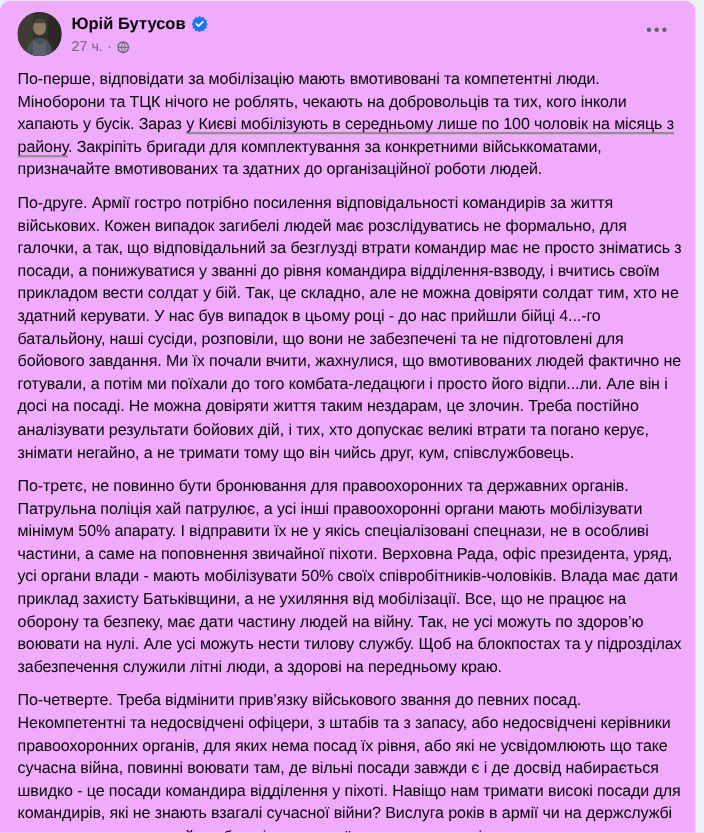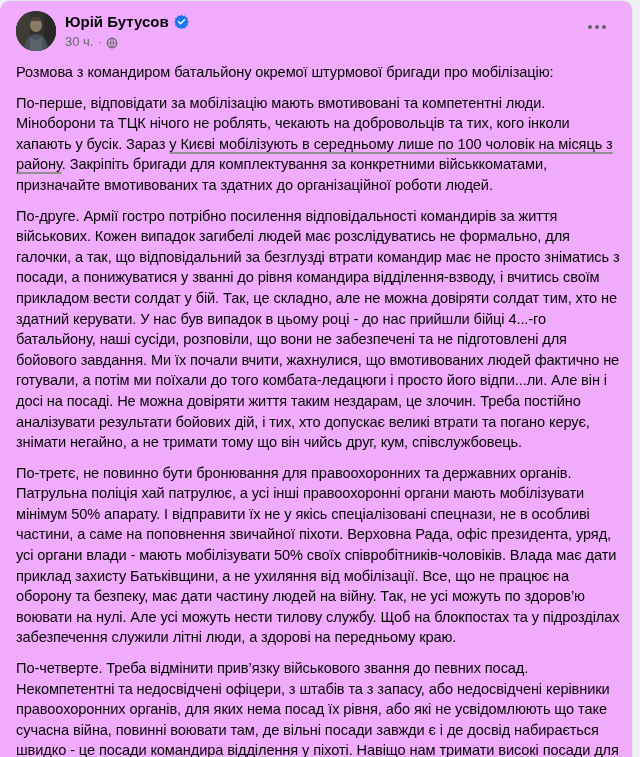--- a/index.html
+++ b/index.html
@@ -87,40 +87,39 @@
       <div class="name-row">
         <span class="author-name">Юрій Бутусов</span>
         <span class="badge">
           <svg width="15" height="15" viewBox="0 0 24 24">
             <path d="M12 1l2.6 2 3.3-.5 1.2 3.1 3.1 1.2-.5 3.3 2 2.6-2 2.6.5 3.3-3.1 1.2-1.2 3.1-3.3-.5-2.6 2-2.6-2-3.3.5-1.2-3.1-3.1-1.2.5-3.3-2-2.6 2-2.6-.5-3.3 3.1-1.2 1.2-3.1 3.3.5z" fill="#1877F2"></path>
             <path d="M7.2 12.4l3.2 3.2 6.4-6.4" stroke="#ffffff" stroke-width="2.4" fill="none" stroke-linecap="round" stroke-linejoin="round"></path>
           </svg>
         </span>
       </div>
       <div class="meta-row">
-        <span class="meta-link">30 ч.</span>
+        <span class="meta-link">27 ч.</span>
         <span>·</span>
         <span class="globe">
           <svg width="12" height="12" viewBox="0 0 16 16">
             <circle cx="8" cy="8" r="6.4" fill="none" stroke="#65676b" stroke-width="1.6"></circle>
             <path d="M1.8 8h12.4 M8 1.6c2.6 2.2 2.6 10.6 0 12.8 M8 1.6c-2.6 2.2-2.6 10.6 0 12.8" fill="none" stroke="#65676b" stroke-width="1.2"></path>
           </svg>
         </span>
       </div>
     </div>
 
     <div class="more-btn">
       <span class="dot"></span>
       <span class="dot"></span>
       <span class="dot"></span>
     </div>
 
   </div>
 
   <div class="post-text">
-    <p>Розмова з командиром батальйону окремої штурмової бригади про мобілізацію:</p>
     <p><span>По-перше, відповідати за мобілізацію мають вмотивовані та компетентні люди. Міноборони та ТЦК нічого не роблять, чекають на добровольців та тих, кого інколи хапають у бусік. Зараз </span><span class="underlined">у Києві мобілізують в середньому лише по 100 чоловік на місяць з району</span><span>. Закріпіть бригади для комплектування за конкретними військкоматами, призначайте вмотивованих та здатних до організаційної роботи людей.</span></p>
     <p>По-друге. Армії гостро потрібно посилення відповідальності командирів за життя військових. Кожен випадок загибелі людей має розслідуватись не формально, для галочки, а так, що відповідальний за безглузді втрати командир має не просто зніматись з посади, а понижуватися у званні до рівня командира відділення-взводу, і вчитись своїм прикладом вести солдат у бій. Так, це складно, але не можна довіряти солдат тим, хто не здатний керувати. У нас був випадок в цьому році - до нас прийшли бійці 4...-го батальйону, наші сусіди, розповіли, що вони не забезпечені та не підготовлені для бойового завдання. Ми їх почали вчити, жахнулися, що вмотивованих людей фактично не готували, а потім ми поїхали до того комбата-ледацюги і просто його відпи...ли. Але він і досі на посаді. Не можна довіряти життя таким нездарам, це злочин. Треба постійно аналізувати результати бойових дій, і тих, хто допускає великі втрати та погано керує, знімати негайно, а не тримати тому що він чийсь друг, кум, співслужбовець.</p>
     <p>По-третє, не повинно бути бронювання для правоохоронних та державних органів. Патрульна поліція хай патрулює, а усі інші правоохоронні органи мають мобілізувати мінімум 50% апарату. І відправити їх не у якісь спеціалізовані спецнази, не в особливі частини, а саме на поповнення звичайної піхоти. Верховна Рада, офіс президента, уряд, усі органи влади - мають мобілізувати 50% своїх співробітників-чоловіків. Влада має дати приклад захисту Батьківщини, а не ухиляння від мобілізації. Все, що не працює на оборону та безпеку, має дати частину людей на війну. Так, не усі можуть по здоров’ю воювати на нулі. Але усі можуть нести тилову службу. Щоб на блокпостах та у підрозділах забезпечення служили літні люди, а здорові на передньому краю.</p>
     <p>По-четверте. Треба відмінити прив’язку військового звання до певних посад. Некомпетентні та недосвідчені офіцери, з штабів та з запасу, або недосвідчені керівники правоохоронних органів, для яких нема посад їх рівня, або які не усвідомлюють що таке сучасна війна, повинні воювати там, де вільні посади завжди є і де досвід набирається швидко - це посади командира відділення у піхоті. Навіщо нам тримати високі посади для командирів, які не знають взагалі сучасної війни? Вислуга років в армії чи на держслужбі не додає розуму, людей треба оцінювати по їх сучасному досвіду».</p>
   </div>
 
 </div>
 
 </body></html>

